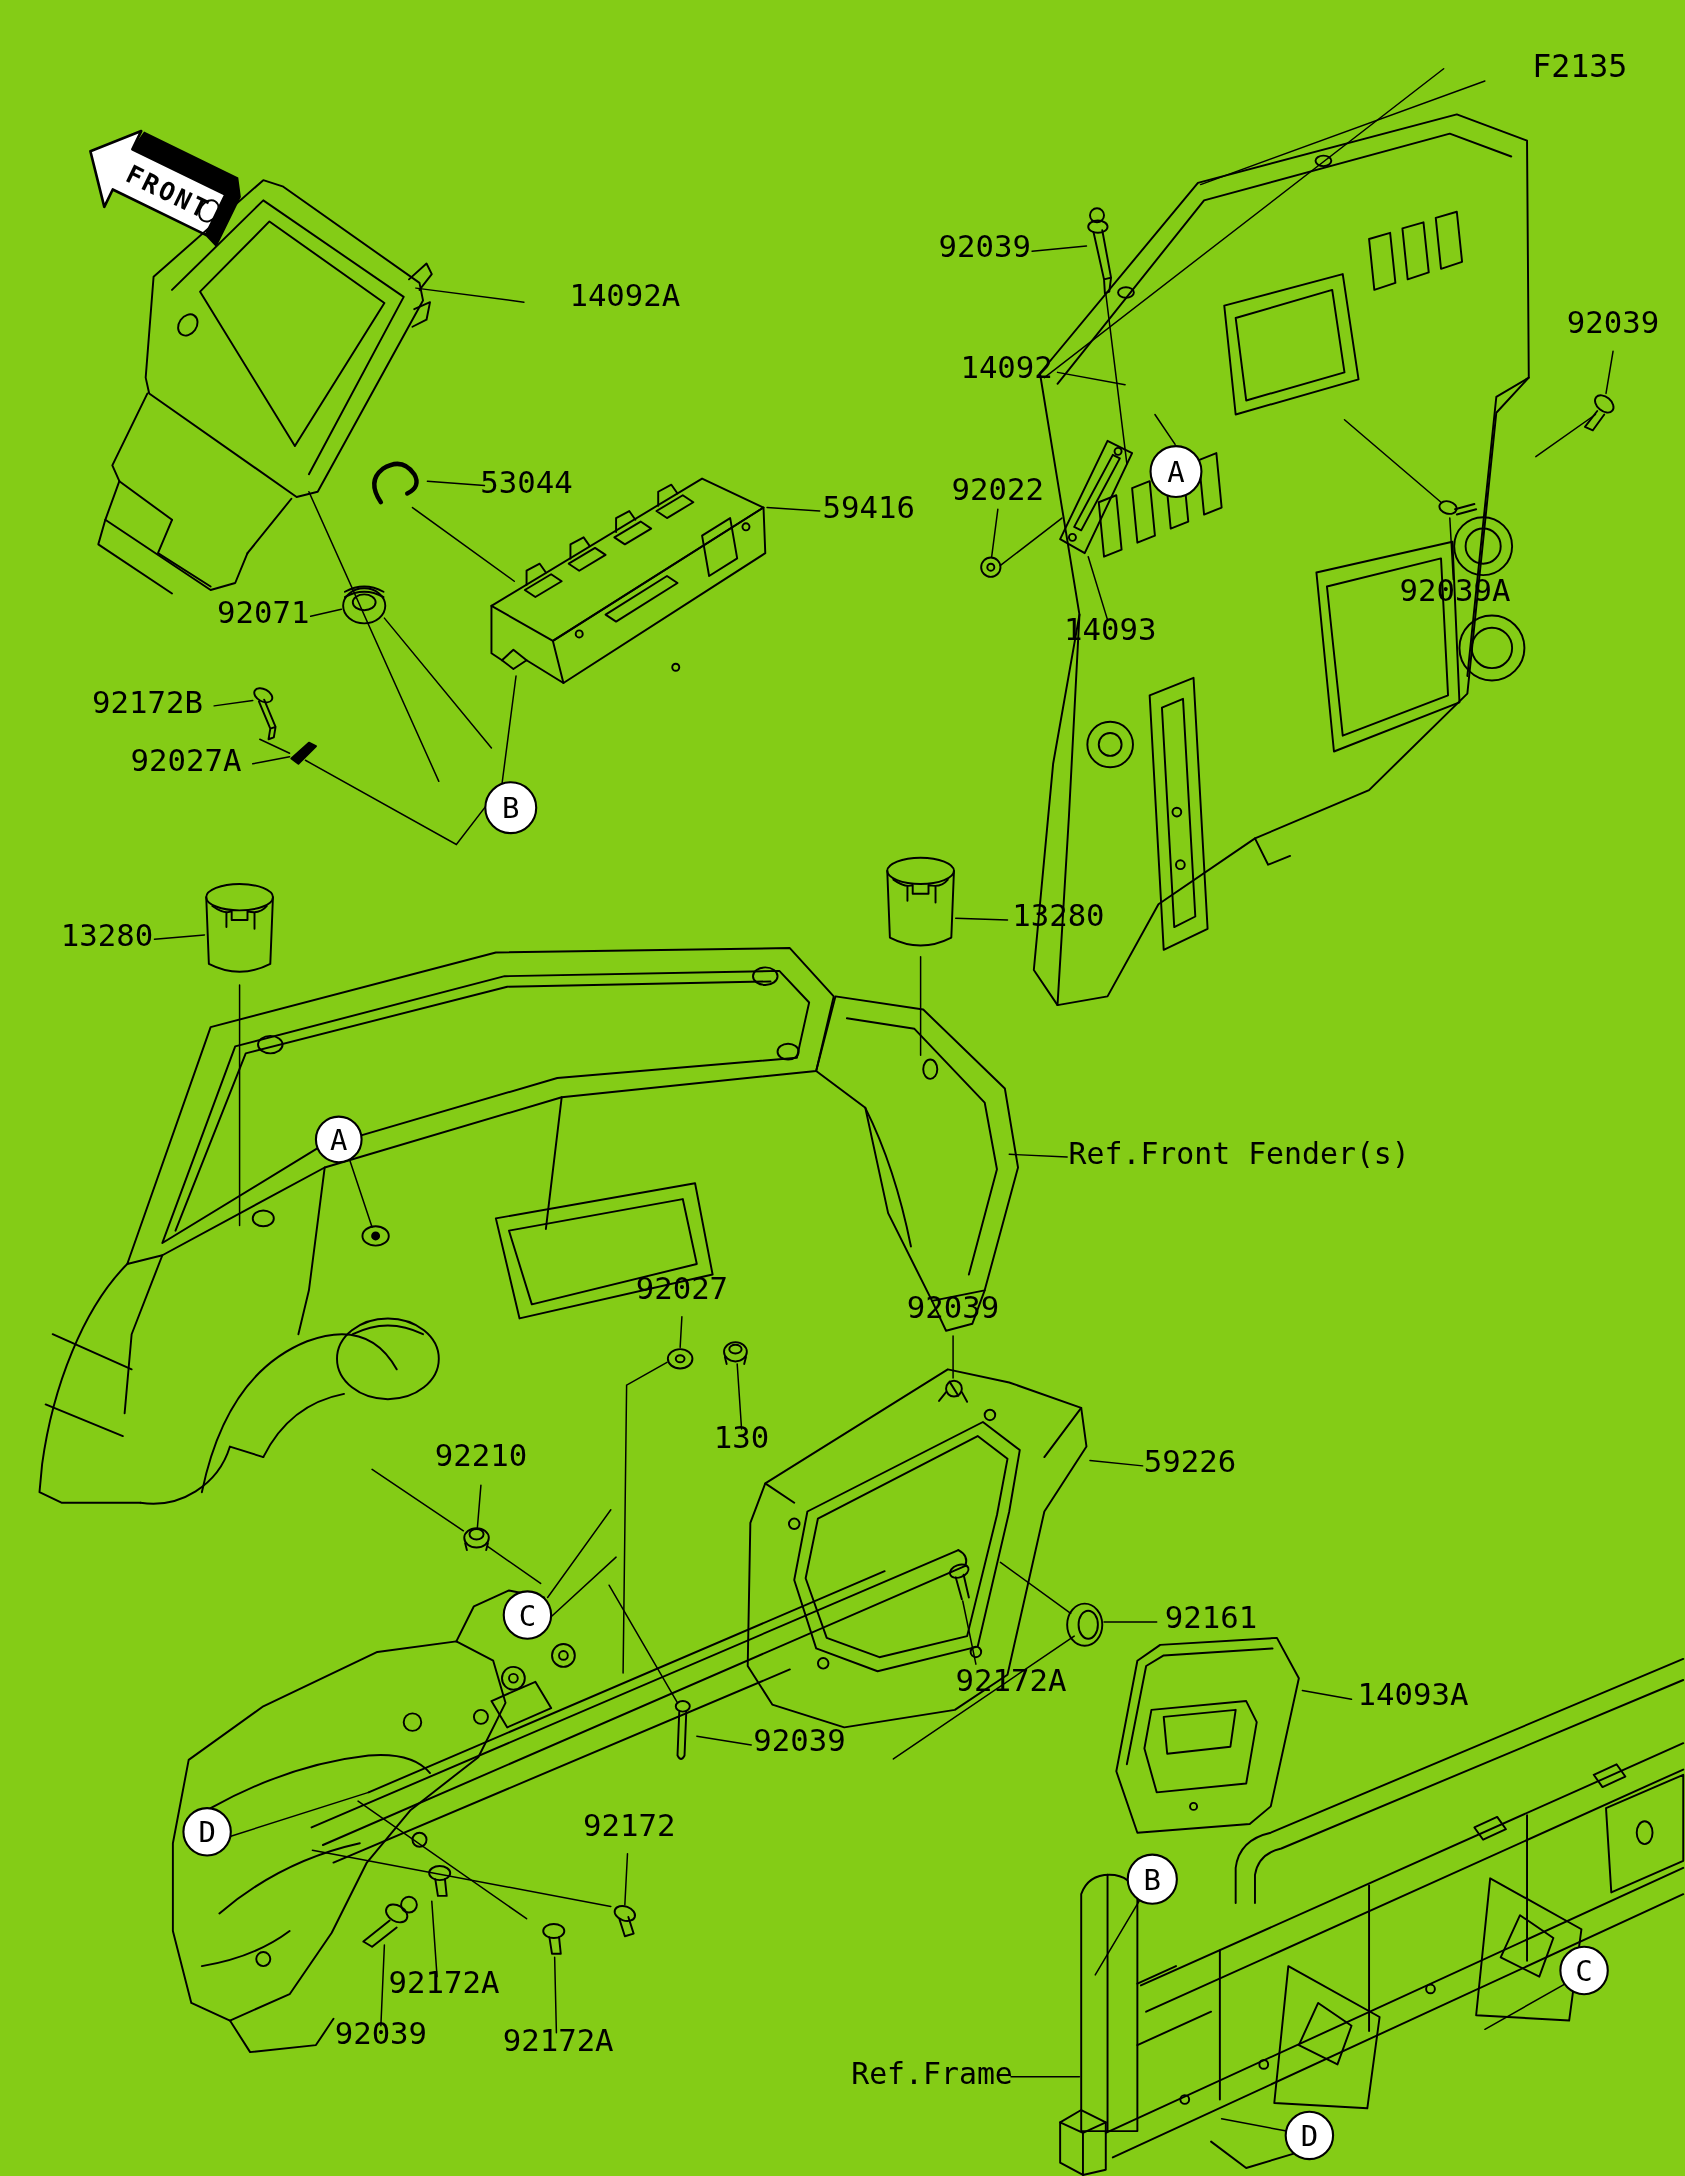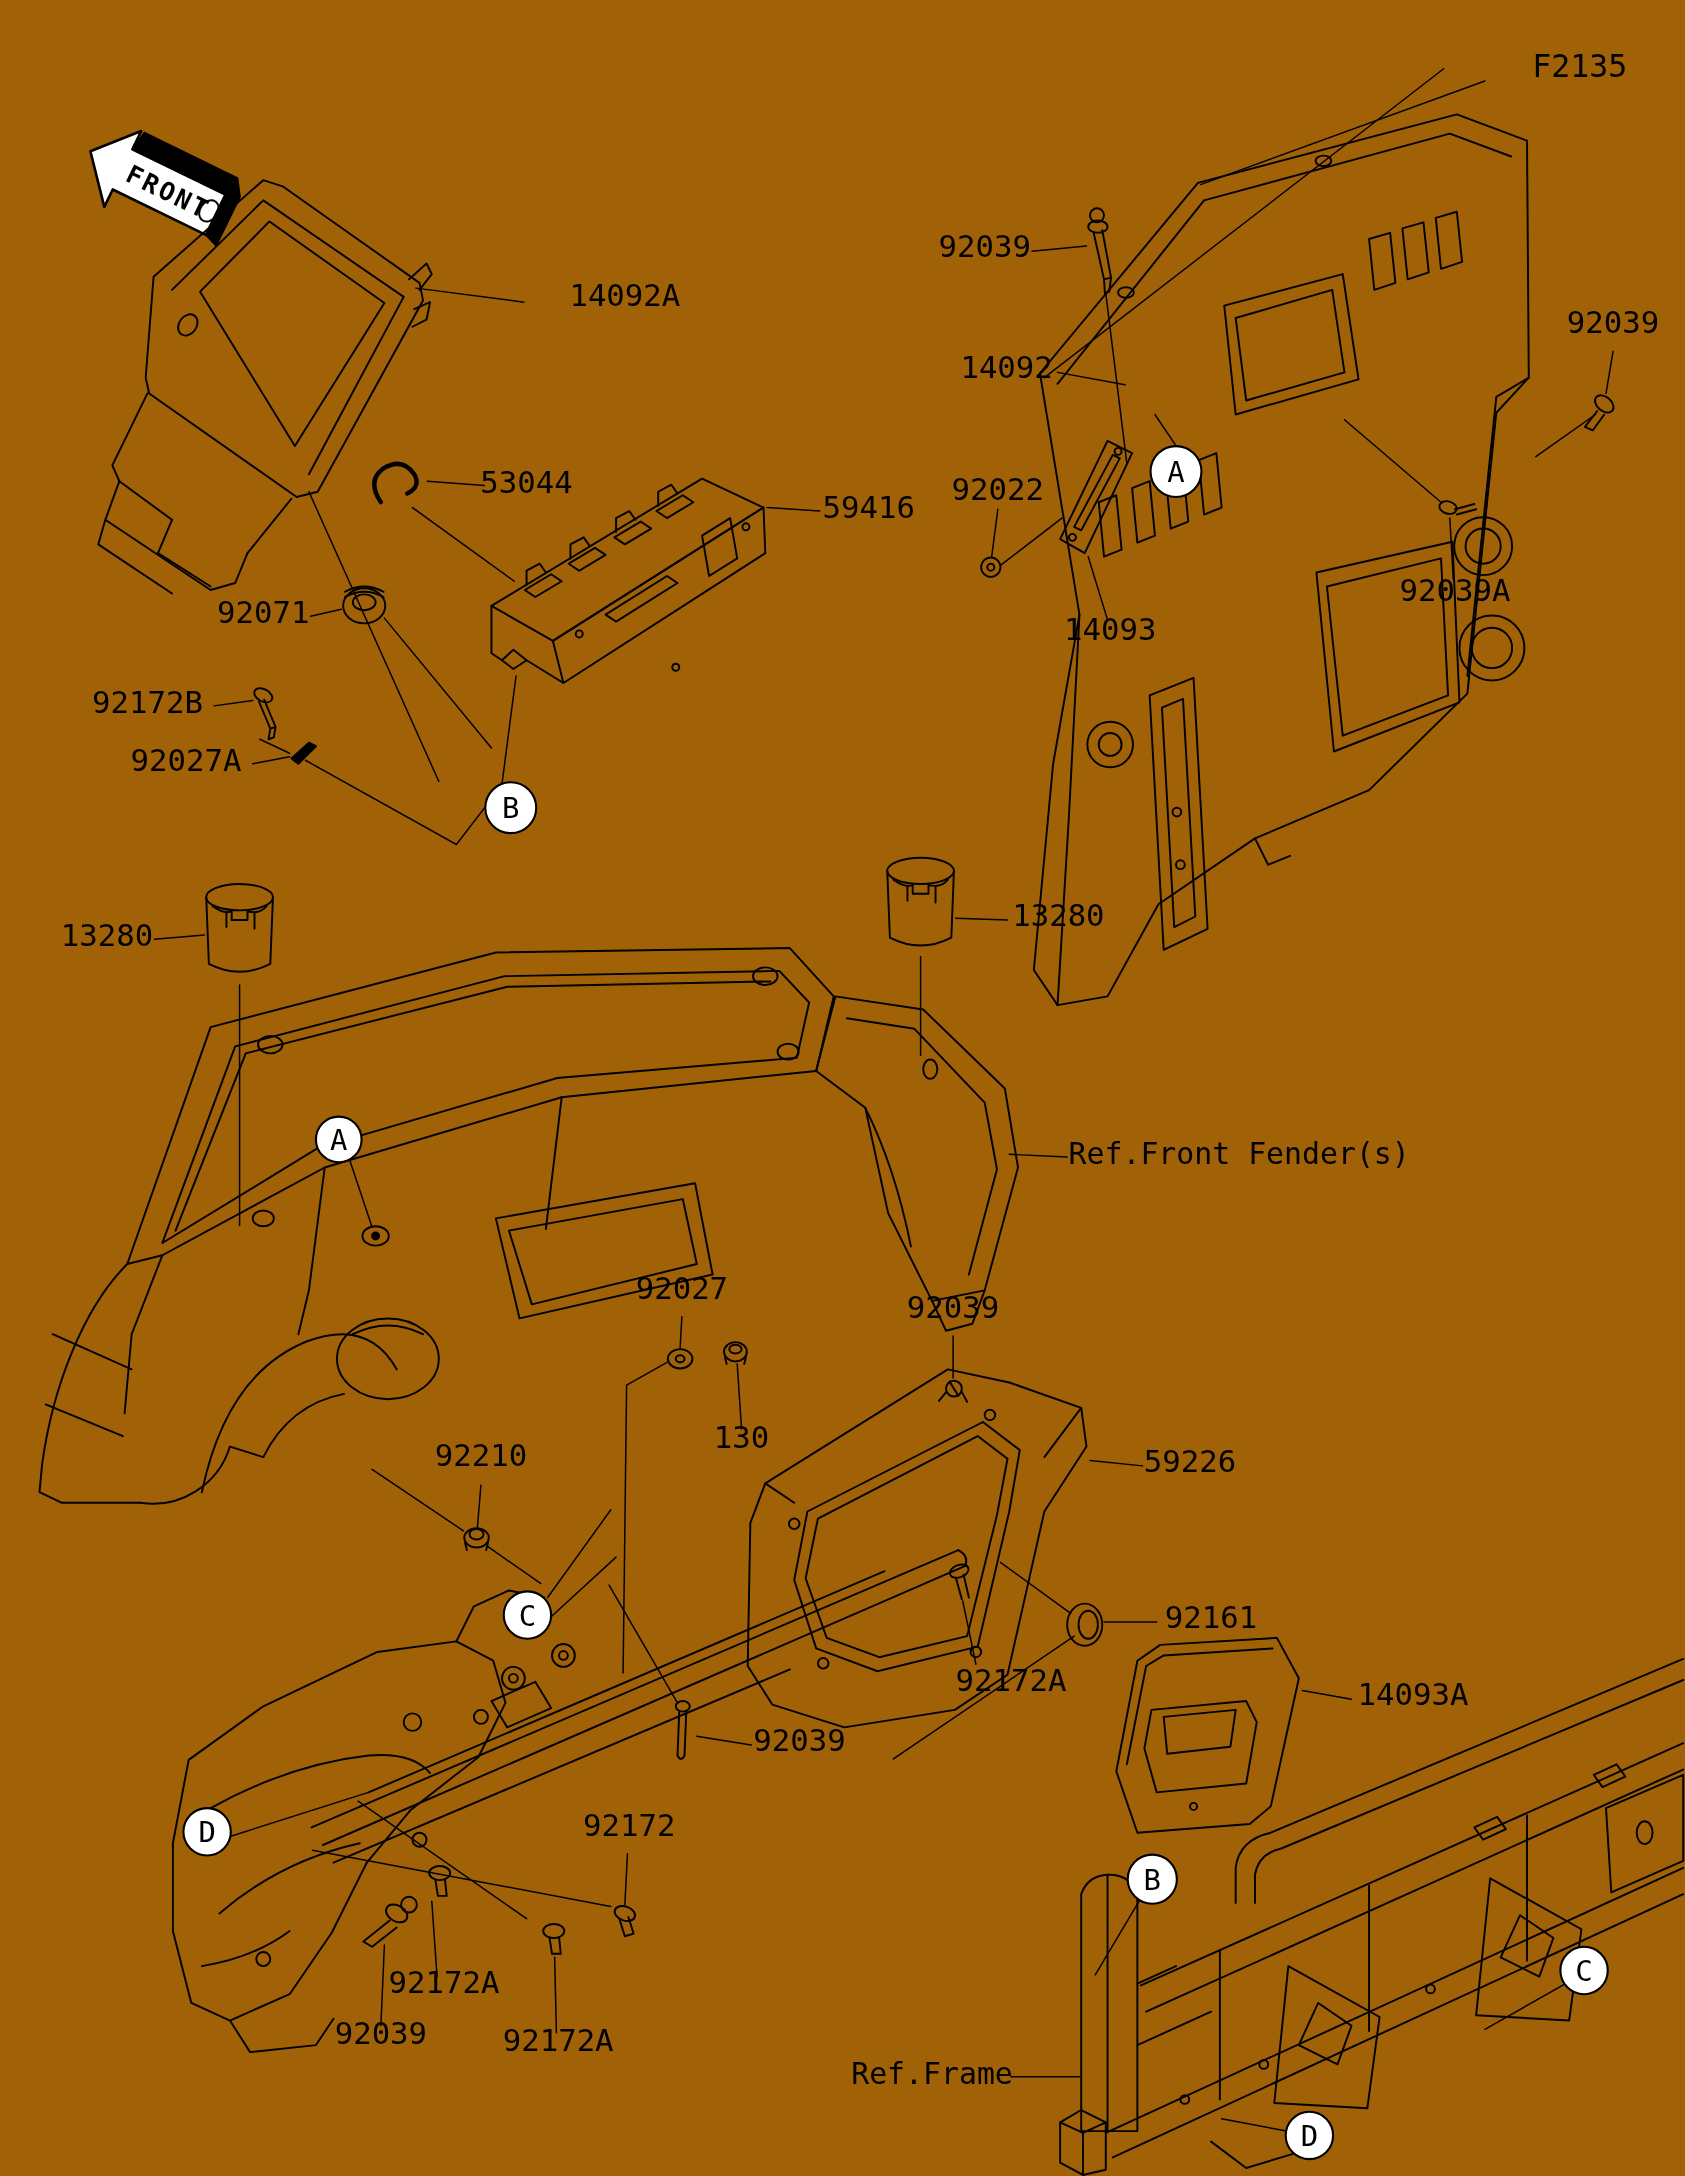--- a/index.html
+++ b/index.html
@@ -1,16 +1,16 @@
 <!DOCTYPE html>
 <html style="font-size:14px"><head>
 <meta charset="utf-8">
 <style>
   html,body{margin:0;padding:0;background:#fff;}
-  #page{position:relative;width:1685px;height:2177px;background:#a16207;overflow:hidden;}
+  #page{position:relative;width:1685px;height:2177px;background:#84cc16;overflow:hidden;}
   svg{position:absolute;left:0;top:0;}
   text{font-family:"DejaVu Sans Mono","Liberation Mono",monospace;fill:#000;}
   .plabel{font-size:35px;letter-spacing:0px;}
   .ref{font-size:34px;}
   .code{font-size:36px;}
   .callout-letter{font-size:33px;}
   .front-text{font-size:29px;font-weight:bold;letter-spacing:3px;}
 </style>
 </head>
 <body>

